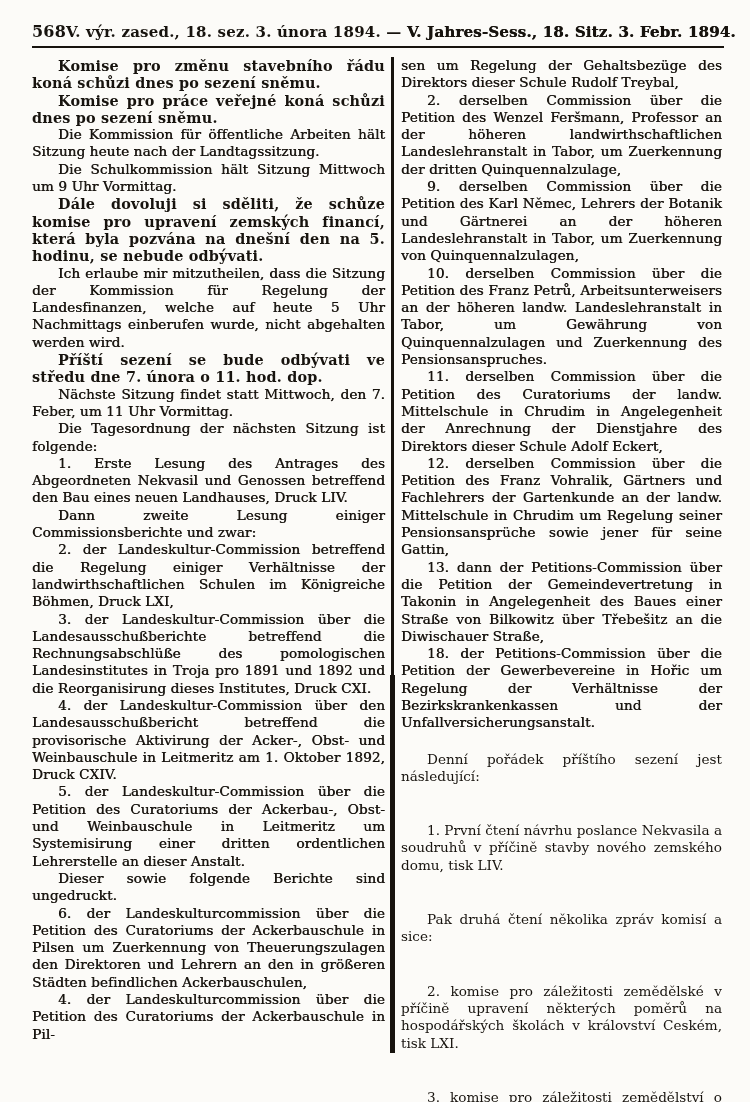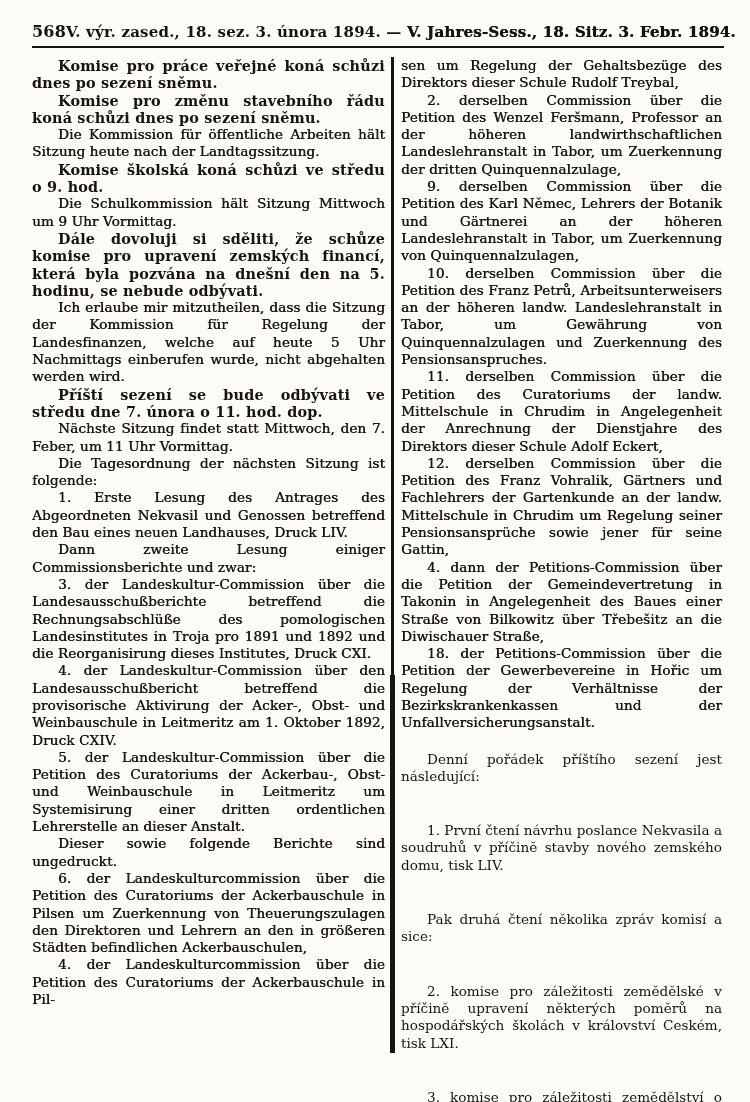--- a/index.html
+++ b/index.html
@@ -81,48 +81,48 @@
   <div class="hdr">
     <span class="pnum">568</span>
     <span class="title"><span class="t-cz">V. výr. zased., 18. sez. 3. února 1894. —</span>
       <span class="t-de">V. Jahres-Sess., 18. Sitz. 3. Febr. 1894.</span></span>
   </div>
 
   <div class="rule"></div>
 
   <div class="columns">
     <section class="col left">
+        <p class="para s-czech-bold">Komise pro změnu stavebního řádu koná schůzi dnes po sezení sněmu.</p>
         <p class="para s-czech-bold">Komise pro práce veřejné koná schůzi dnes po sezení sněmu.</p>
-        <p class="para s-czech-bold">Komise pro změnu stavebního řádu koná schůzi dnes po sezení sněmu.</p>
         <p class="para s-german">Die Kommission für öffentliche Arbeiten hält Sitzung heute nach der Landtagssitzung.</p>
-        <p class="para s-czech-bold">Komise školská koná schůzi ve středu o 9. hod.</p>
         <p class="para s-german">Die Schulkommission hält Sitzung Mittwoch um 9 Uhr Vormittag.</p>
         <p class="para s-czech-bold">Dále dovoluji si sděliti, že schůze komise pro upravení zemských financí, která byla pozvána na dnešní den na 5. hodinu, se nebude odbývati.</p>
         <p class="para s-german">Ich erlaube mir mitzutheilen, dass die Sitzung der Kommission für Regelung der Landesfinanzen, welche auf heute 5 Uhr Nachmittags einberufen wurde, nicht abgehalten werden wird.</p>
         <p class="para s-czech-bold">Příští sezení se bude odbývati ve středu dne 7. února o 11. hod. dop.</p>
         <p class="para s-german">Nächste Sitzung findet statt Mittwoch, den 7. Feber, um 11 Uhr Vormittag.</p>
         <p class="para s-german">Die Tagesordnung der nächsten Sitzung ist folgende:</p>
         <p class="para s-german">1. Erste Lesung des Antrages des Abgeordneten Nekvasil und Genossen betreffend den Bau eines neuen Landhauses, Druck LIV.</p>
         <p class="para s-german">Dann zweite Lesung einiger Commissionsberichte und zwar:</p>
+        <p class="para s-german">2. der Landeskultur-Commission betreffend die Regelung einiger Verhältnisse der landwirthschaftlichen Schulen im Königreiche Böhmen, Druck LXI,</p>
         <p class="para s-german">3. der Landeskultur-Commission über die Landesausschußberichte betreffend die Rechnungsabschlüße des pomologischen Landesinstitutes in Troja pro 1891 und 1892 und die Reorganisirung dieses Institutes, Druck CXI.</p>
         <p class="para s-german">4. der Landeskultur-Commission über den Landesausschußbericht betreffend die provisorische Aktivirung der Acker-, Obst- und Weinbauschule in Leitmeritz am 1. Oktober 1892, Druck CXIV.</p>
         <p class="para s-german">5. der Landeskultur-Commission über die Petition des Curatoriums der Ackerbau-, Obst- und Weinbauschule in Leitmeritz um Systemisirung einer dritten ordentlichen Lehrerstelle an dieser Anstalt.</p>
         <p class="para s-german">Dieser sowie folgende Berichte sind ungedruckt.</p>
         <p class="para s-german">6. der Landeskulturcommission über die Petition des Curatoriums der Ackerbauschule in Pilsen um Zuerkennung von Theuerungszulagen den Direktoren und Lehrern an den in größeren Städten befindlichen Ackerbauschulen,</p>
         <p class="para s-german">4. der Landeskulturcommission über die Petition des Curatoriums der Ackerbauschule in Pil-</p>
       </section>
     <div class="divider"></div>
     <section class="col right">
         <p class="para s-german no-indent">sen um Regelung der Gehaltsbezüge des Direktors dieser Schule Rudolf Treybal,</p>
         <p class="para s-german">2. derselben Commission über die Petition des Wenzel Feršmann, Professor an der höheren landwirthschaftlichen Landeslehranstalt in Tabor, um Zuerkennung der dritten Quinquennalzulage,</p>
         <p class="para s-german">9. derselben Commission über die Petition des Karl Němec, Lehrers der Botanik und Gärtnerei an der höheren Landeslehranstalt in Tabor, um Zuerkennung von Quinquennalzulagen,</p>
         <p class="para s-german">10. derselben Commission über die Petition des Franz Petrů, Arbeitsunterweisers an der höheren landw. Landeslehranstalt in Tabor, um Gewährung von Quinquennalzulagen und Zuerkennung des Pensionsanspruches.</p>
         <p class="para s-german">11. derselben Commission über die Petition des Curatoriums der landw. Mittelschule in Chrudim in Angelegenheit der Anrechnung der Dienstjahre des Direktors dieser Schule Adolf Eckert,</p>
         <p class="para s-german">12. derselben Commission über die Petition des Franz Vohralik, Gärtners und Fachlehrers der Gartenkunde an der landw. Mittelschule in Chrudim um Regelung seiner Pensionsansprüche sowie jener für seine Gattin,</p>
-        <p class="para s-german">4. dann der Petitions-Commission über die Petition der Gemeindevertretung in Takonin in Angelegenheit des Baues einer Straße von Bilkowitz über Třebešitz an die Diwischauer Straße,</p>
+        <p class="para s-german">13. dann der Petitions-Commission über die Petition der Gemeindevertretung in Takonin in Angelegenheit des Baues einer Straße von Bilkowitz über Třebešitz an die Diwischauer Straße,</p>
         <p class="para s-german">18. der Petitions-Commission über die Petition der Gewerbevereine in Hořic um Regelung der Verhältnisse der Bezirkskrankenkassen und der Unfallversicherungsanstalt.</p>
         <p class="para s-czech gap-before">Denní pořádek příštího sezení jest následující:</p>
         <p class="para s-czech">1. První čtení návrhu poslance Nekvasila a soudruhů v příčině stavby nového zemského domu, tisk LIV.</p>
         <p class="para s-czech">Pak druhá čtení několika zpráv komisí a sice:</p>
         <p class="para s-czech">2. komise pro záležitosti zemědělské v příčině upravení některých poměrů na hospodářských školách v království Ceském, tisk LXI.</p>
         <p class="para s-czech">3. komise pro záležitosti zemědělství o zprávách výboru zemského týkajících se účetních závěrek zemského pomologického ústavu v Troji za rok 1891 a 1892 a reorganisace tohoto ústavu, tisk CXI</p>
         <p class="para s-czech">4. komise pro záležitosti zemědělství o zprávě zemského výboru v příčině prozatimního otevření rolnicko-ovocniko-vinařské školy v Litoměřicích 1. říjnem 1892, tisk CXIV.</p>
       </section>
   </div>
 

